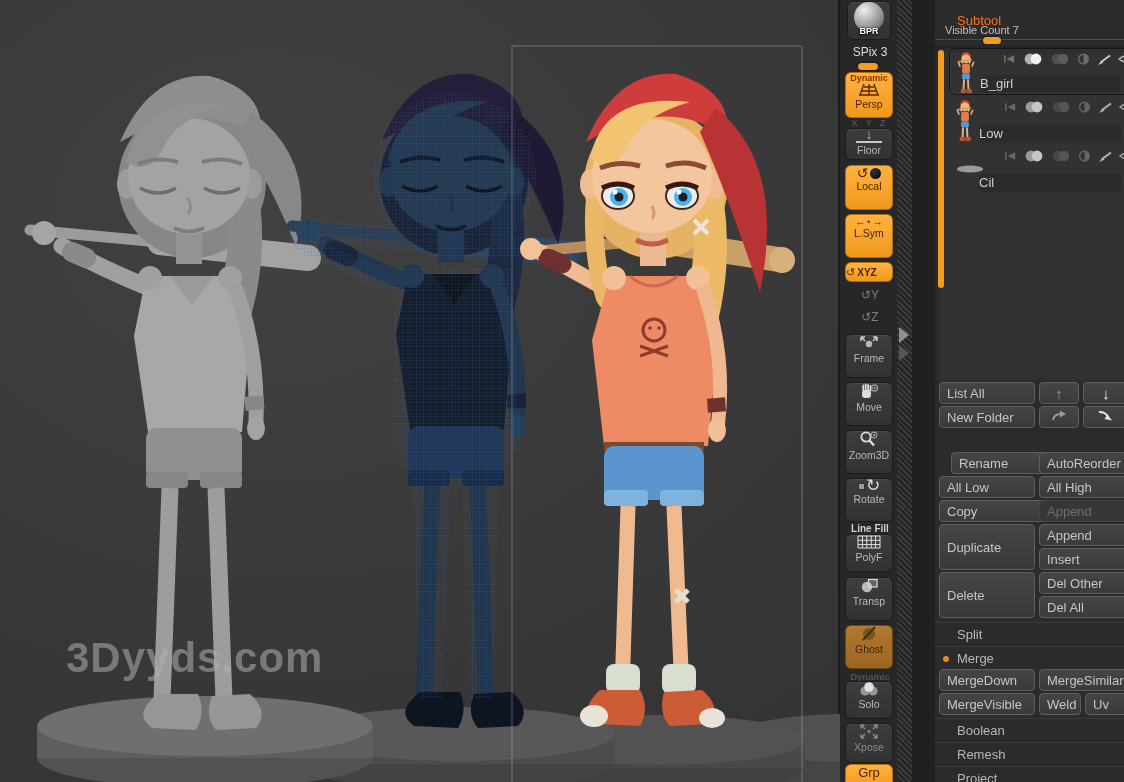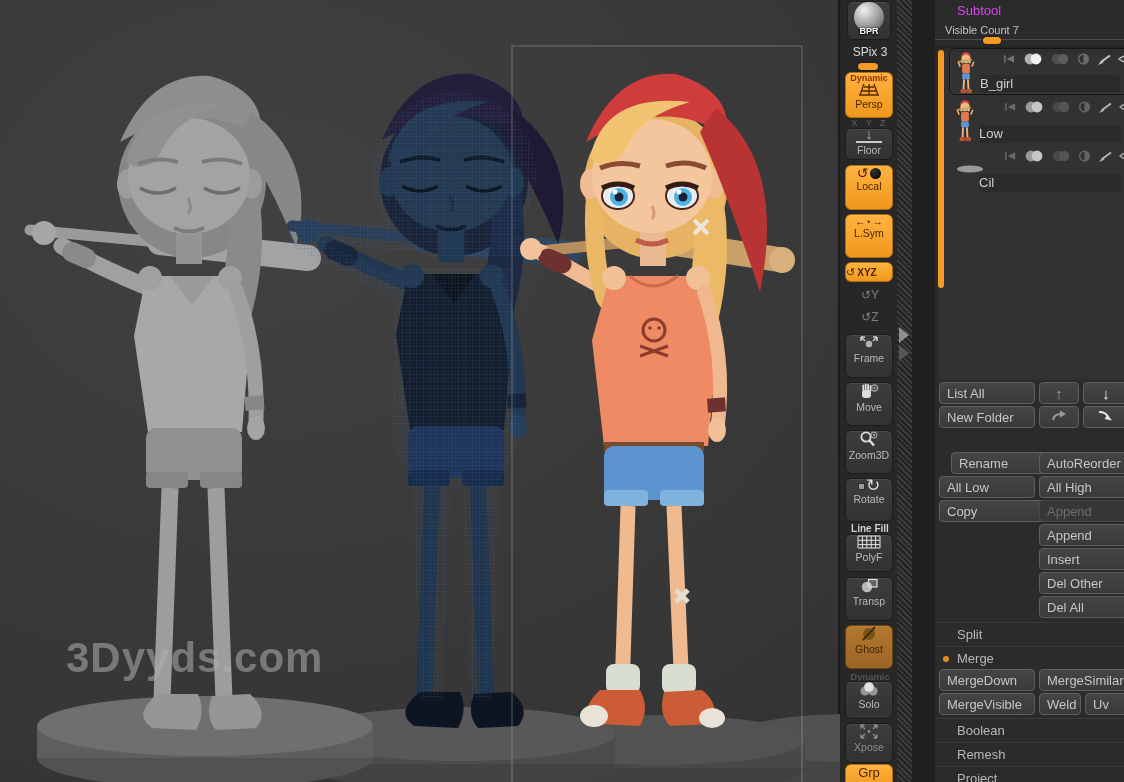--- a/index.html
+++ b/index.html
@@ -37,21 +37,21 @@
   
   #divider{position:absolute;left:897px;top:0;width:15px;height:782px;
     background:repeating-linear-gradient(45deg,#3b3b3b 0 2px,#232323 2px 4px);cursor:col-resize;}
   .div-arrow{position:absolute;left:2px;width:0;height:0;border-top:8px solid transparent;
     border-bottom:8px solid transparent;border-left:10px solid #8f8f8f;}
   .div-arrow.dim{border-left-color:#565656;}
   #gap-col{position:absolute;left:912px;top:0;width:23px;height:782px;background:#202020;}
 
   
   #panel{position:absolute;left:935px;top:0;width:200px;height:782px;background:#2b2b2b;overflow:hidden;}
-  .p-title{position:absolute;left:22px;top:2px;height:18px;line-height:18px;color:#d946ef;font-size:13px;}
+  .p-title{position:absolute;left:22px;top:12px;height:18px;line-height:18px;color:#f97316;font-size:13px;}
   .p-visrow{position:absolute;left:0;top:20px;width:200px;height:20px;border-bottom:1px solid #4e4e4e;}
   .p-visrow span{margin-left:10px;line-height:20px;color:#c2c2c2;font-size:11px;}
   #stlist{position:absolute;left:0;top:46px;width:200px;height:336px;background:#323232;
     box-shadow:inset 0 2px 6px rgba(0,0,0,.45);}
   .st-scroll{position:absolute;left:3px;top:4px;width:6px;height:238px;background:#f59a23;border-radius:3px;cursor:pointer;}
   .st-item{position:absolute;left:14px;right:-4px;height:47px;cursor:pointer;}
   .st-item.selected{border:1px solid #131313;border-radius:7px;box-shadow:0 0 0 1px rgba(255,255,255,.05) inset;}
   .st-thumb{position:absolute;left:6px;top:2px;width:20px;height:43px;}
   .st-icons{position:absolute;right:4px;top:4px;display:flex;gap:7px;align-items:center;}
   .st-icons span{display:inline-flex;}
@@ -634,27 +634,33 @@
         <span>All High</span>
       </div>
 
     <div class="pbtn" style="top:500px;left:4px;width:116px">
         <span>Copy</span>
       </div>
     <div class="pbtn disabled" style="top:500px;left:104px;width:92px">
         <span>Append</span>
       </div>
 
+    <div class="pbtn tall" style="top:524px;left:4px;width:96px">
+        <span>Duplicate</span>
+      </div>
     <div class="pbtn" style="top:524px;left:104px;width:92px">
         <span>Append</span>
       </div>
     <div class="pbtn" style="top:548px;left:104px;width:92px">
         <span>Insert</span>
       </div>
 
+    <div class="pbtn tall" style="top:572px;left:4px;width:96px">
+        <span>Delete</span>
+      </div>
     <div class="pbtn" style="top:572px;left:104px;width:92px">
         <span>Del Other</span>
       </div>
     <div class="pbtn" style="top:596px;left:104px;width:92px">
         <span>Del All</span>
       </div>
 
     <div class="phead" style="top:622px">
         <span>Split</span>
       </div>

